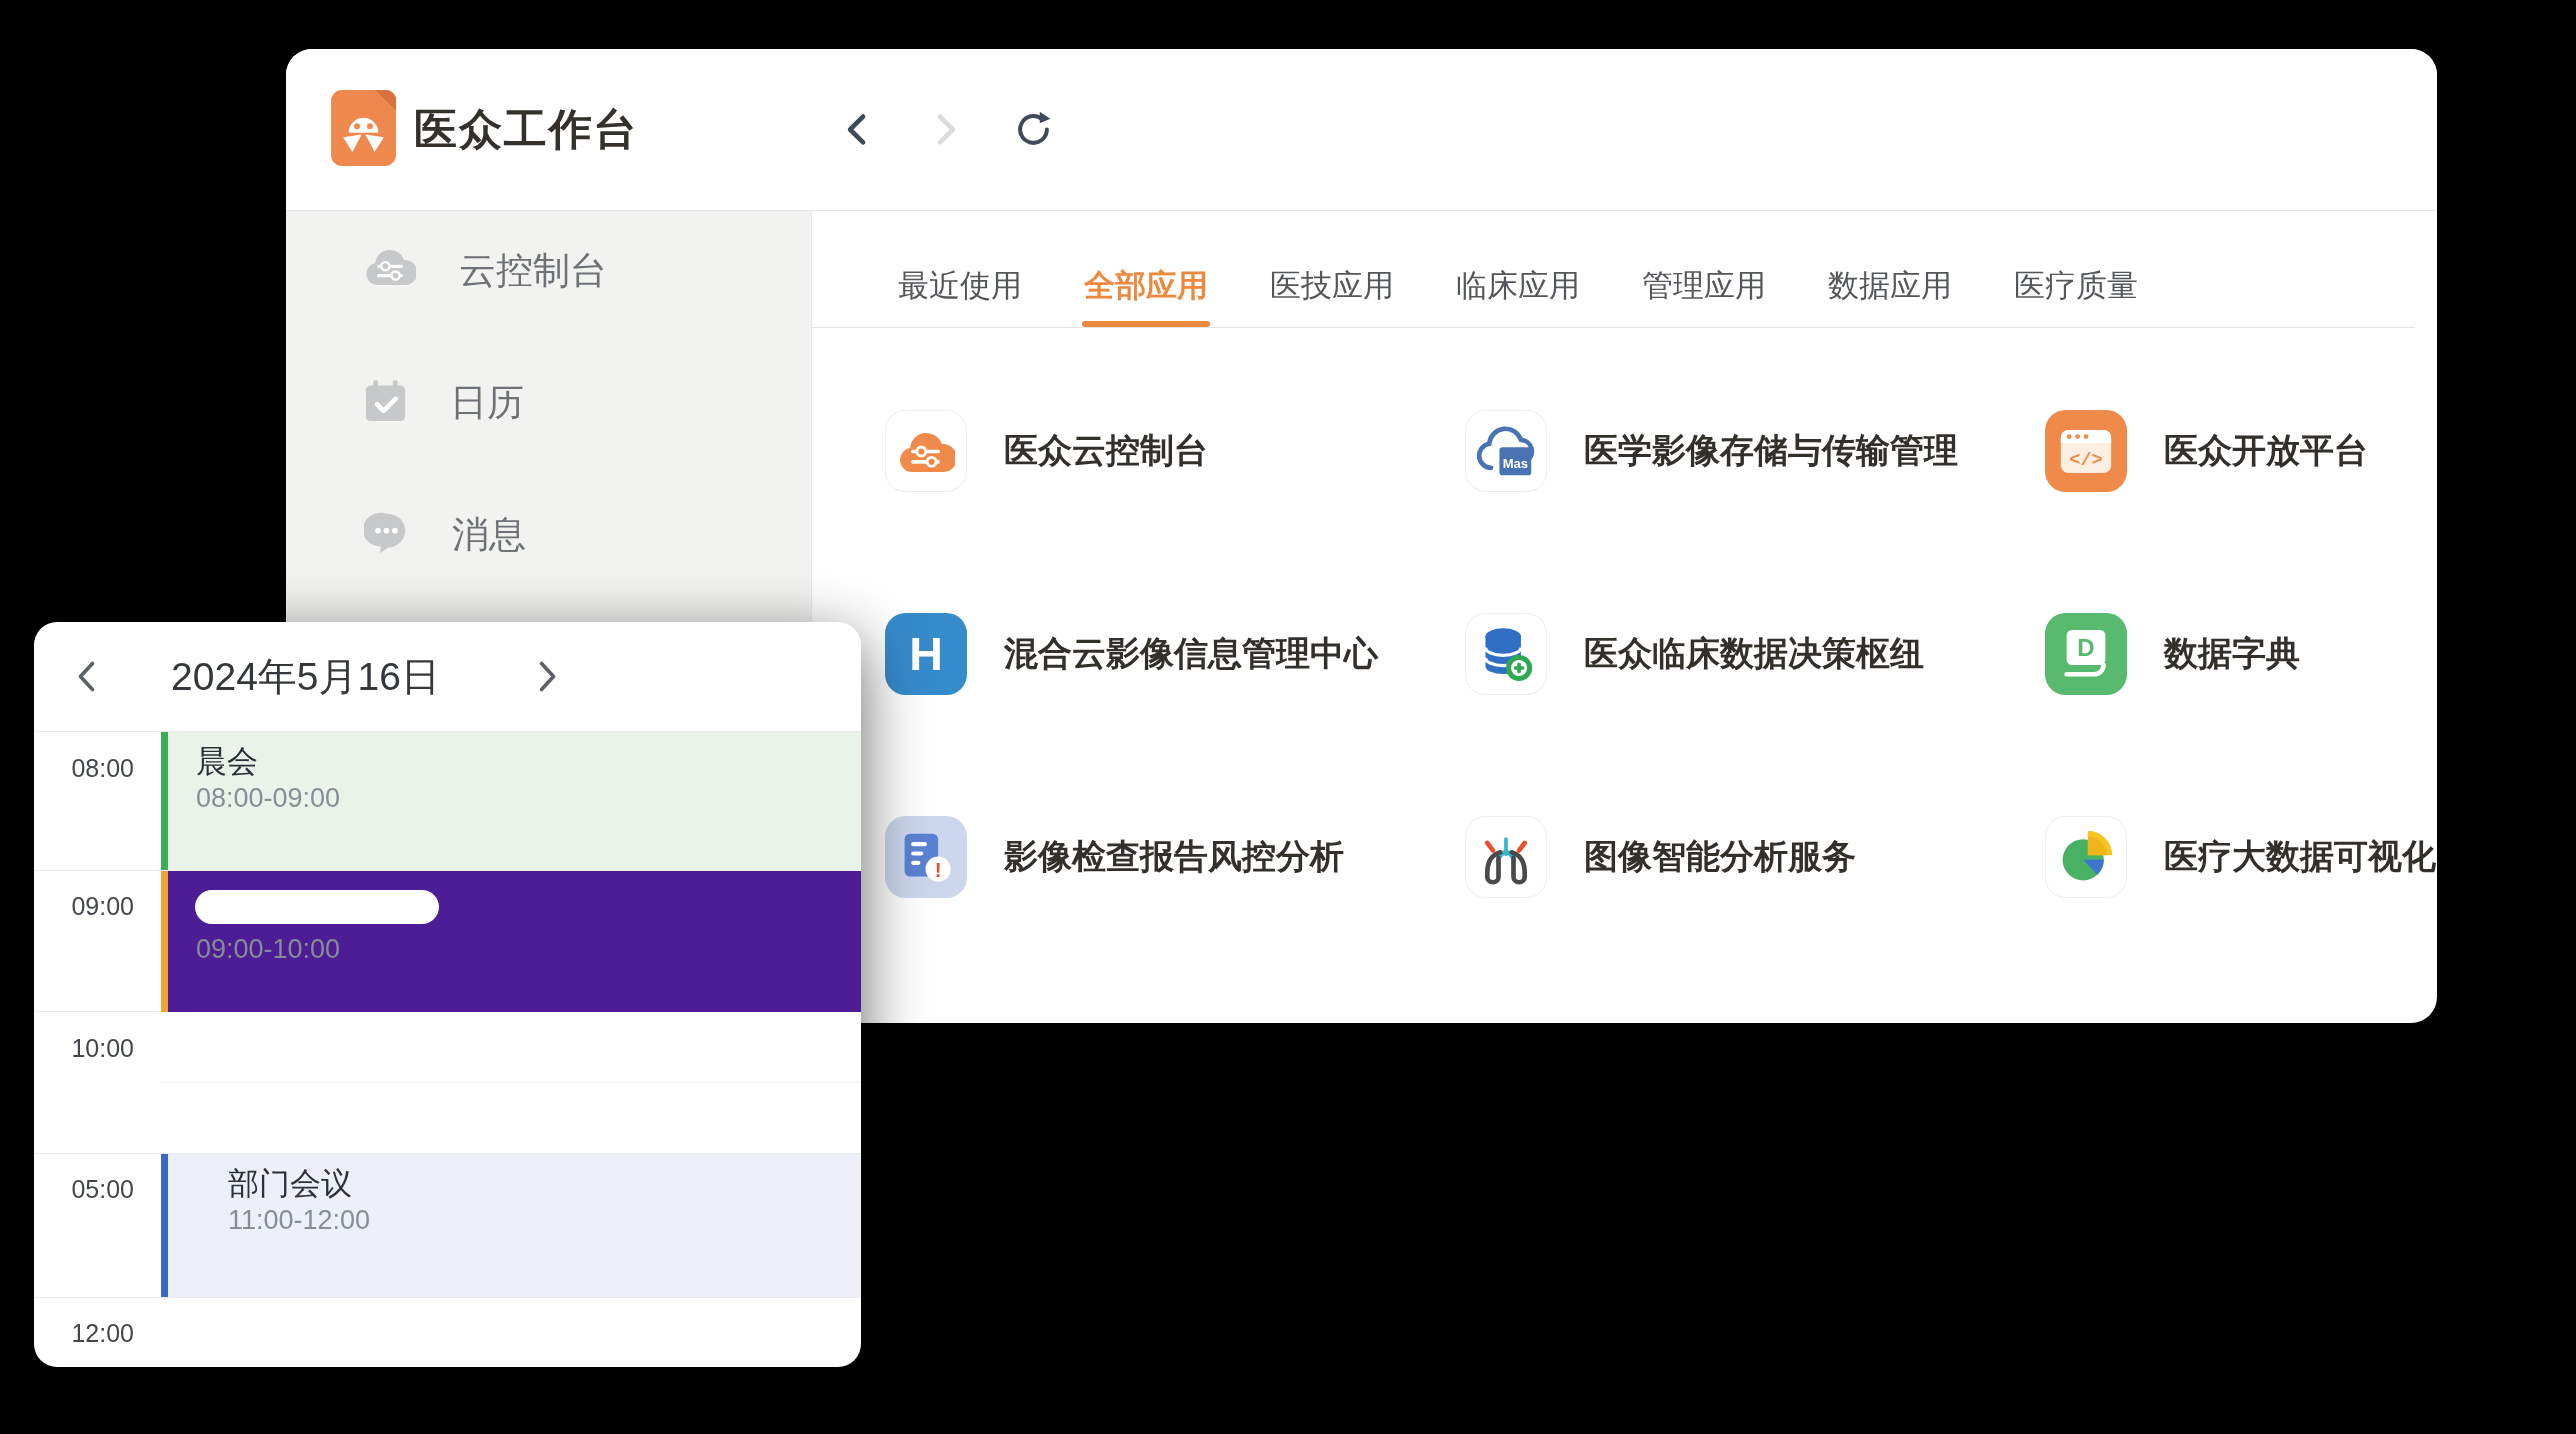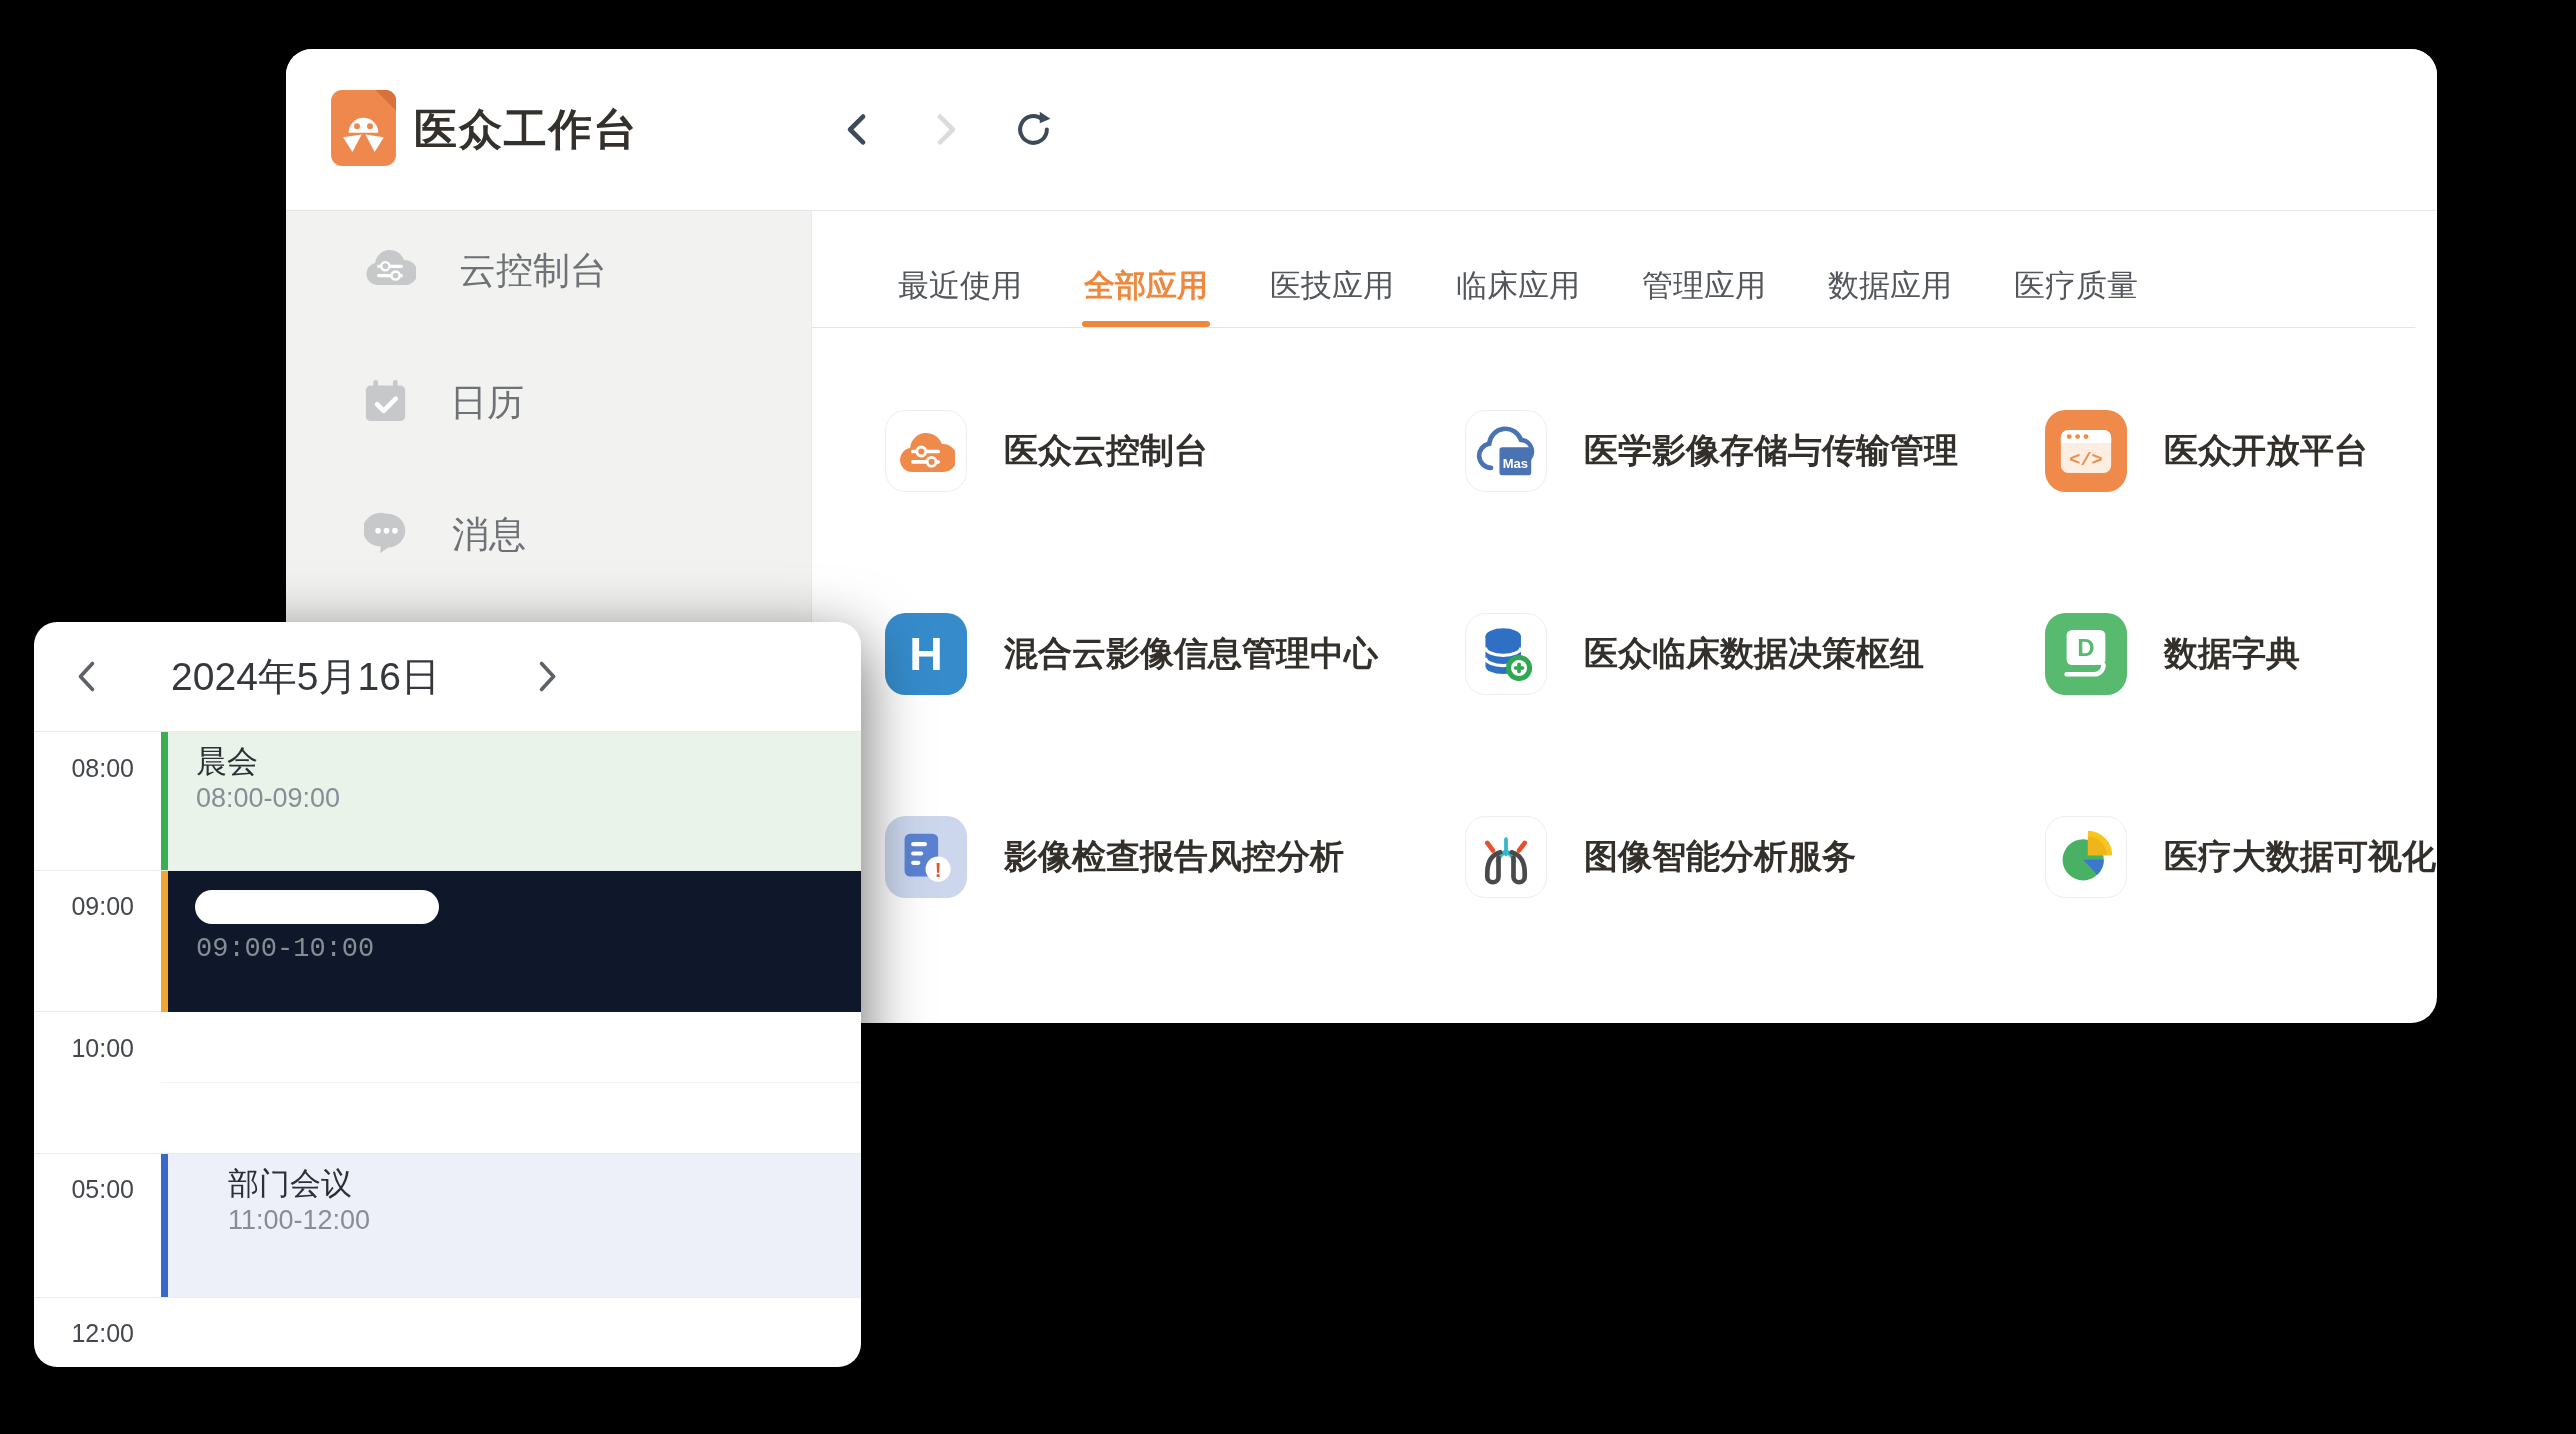--- a/index.html
+++ b/index.html
@@ -52,21 +52,21 @@
   .cal-date{position:absolute;left:89px;top:0;width:365px;height:109px;display:flex;align-items:center;
     justify-content:center;font-size:39px;font-weight:500;color:#34383d;}
   .cal-grid{position:absolute;left:0;top:109px;right:0;bottom:0;border-top:0.9px solid #e8eaec;
     border-radius:0 0 18.6px 18.6px;overflow:hidden;}
   .hour-line{position:absolute;left:0;right:0;height:0.9px;background:#e9ebee;}
   .half-line{position:absolute;left:127px;right:0;height:0.9px;background:#f1f2f4;}
   .time-label{position:absolute;left:0;width:100px;text-align:right;font-size:25px;color:#43474d;}
   .event{position:absolute;left:127px;right:0;box-sizing:border-box;}
   .event .bar{position:absolute;left:0;top:0;bottom:0;width:6.5px;}
   .event.green{background:#eaf3ea;} .event.green .bar{background:#39ae55;}
-  .event.amber{background:#0f172a;font-family:Liberation Mono, monospace;} .event.amber .bar{background:#f2a533;}
+  .event.amber{background:#4c1d95;} .event.amber .bar{background:#f2a533;}
   .event.blue{background:#edf0f8;padding-left:32px;}  .event.blue .bar{background:#3a68c8;}
   .ev-title{margin:13px 0 2.8px 35px;font-size:31px;font-weight:500;color:#2b3036;line-height:34px;}
   .ev-time{margin-left:35px;font-size:27px;color:#878c95;line-height:32px;}
   .ev-pill{margin:18.6px 0 9.3px 34px;width:244px;height:34px;border-radius:17.7px;background:#fff;}
   svg{display:block;}
 </style>
 </head>
 <body>
 
 <div id="main-window">

